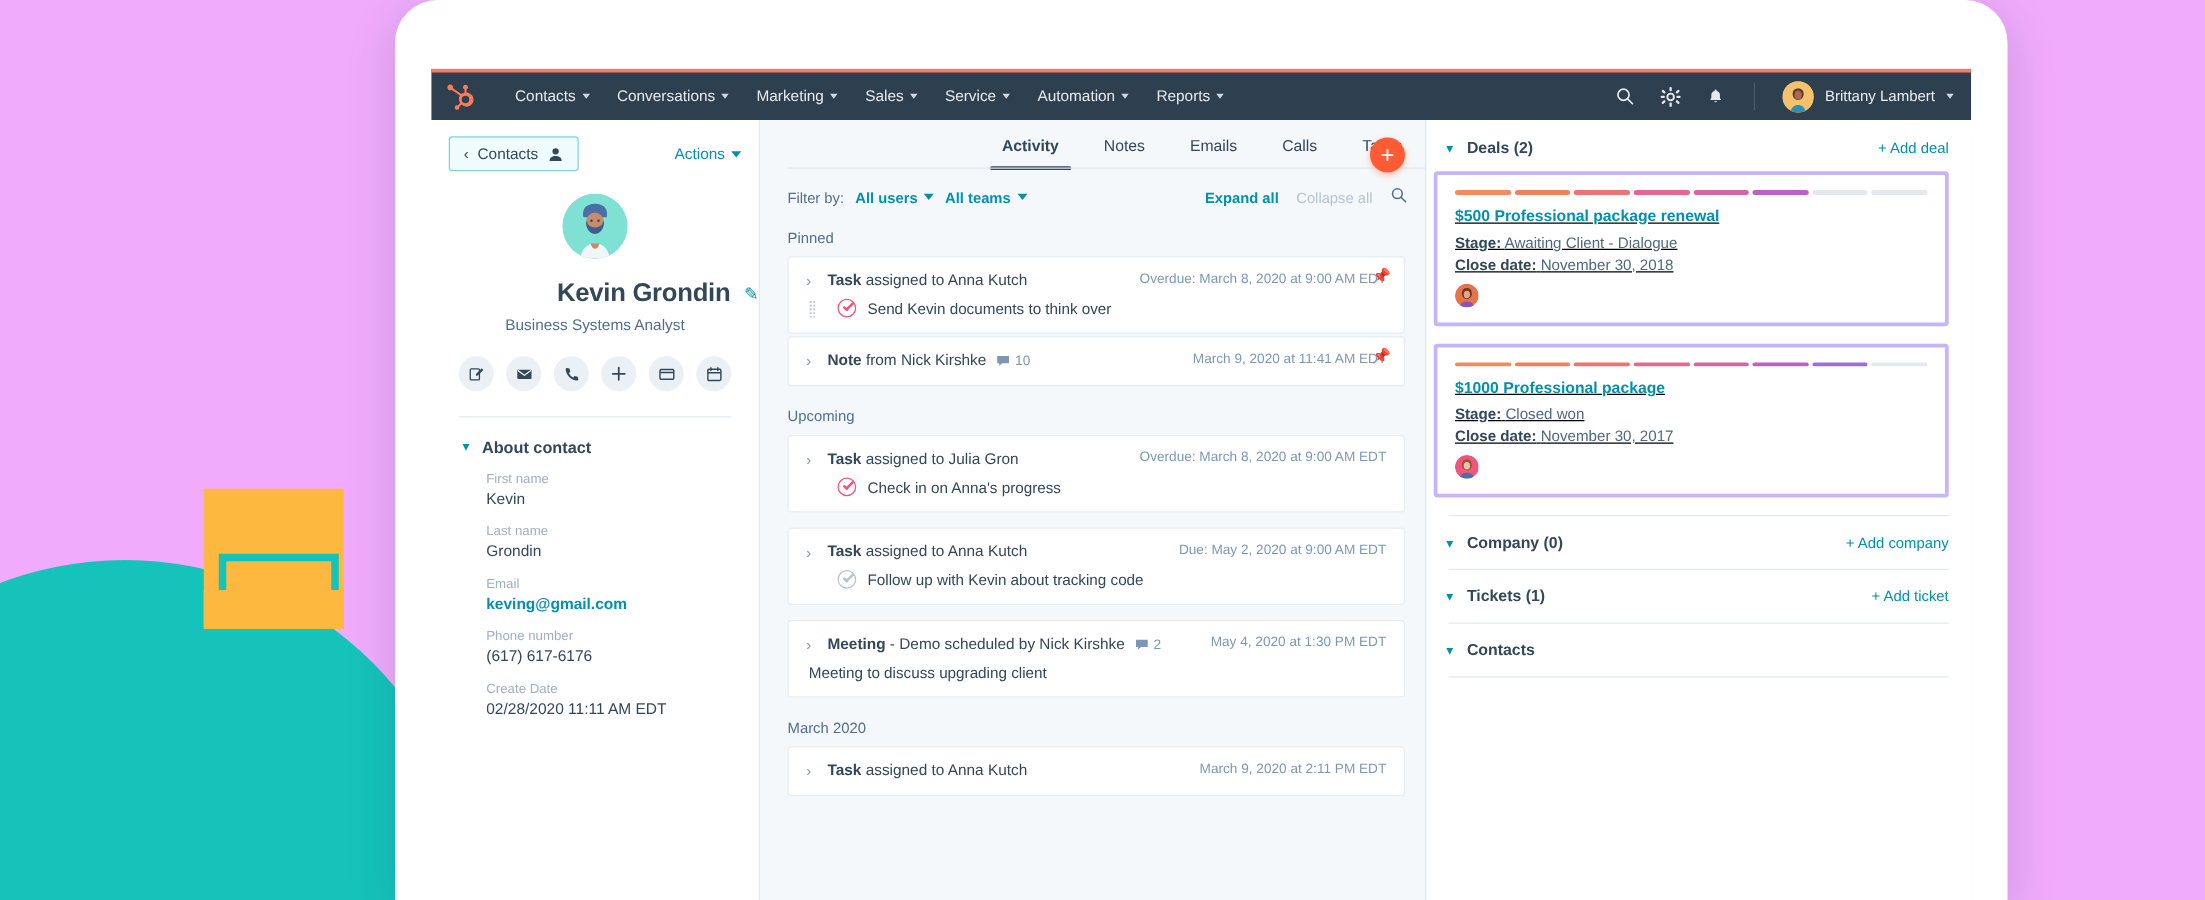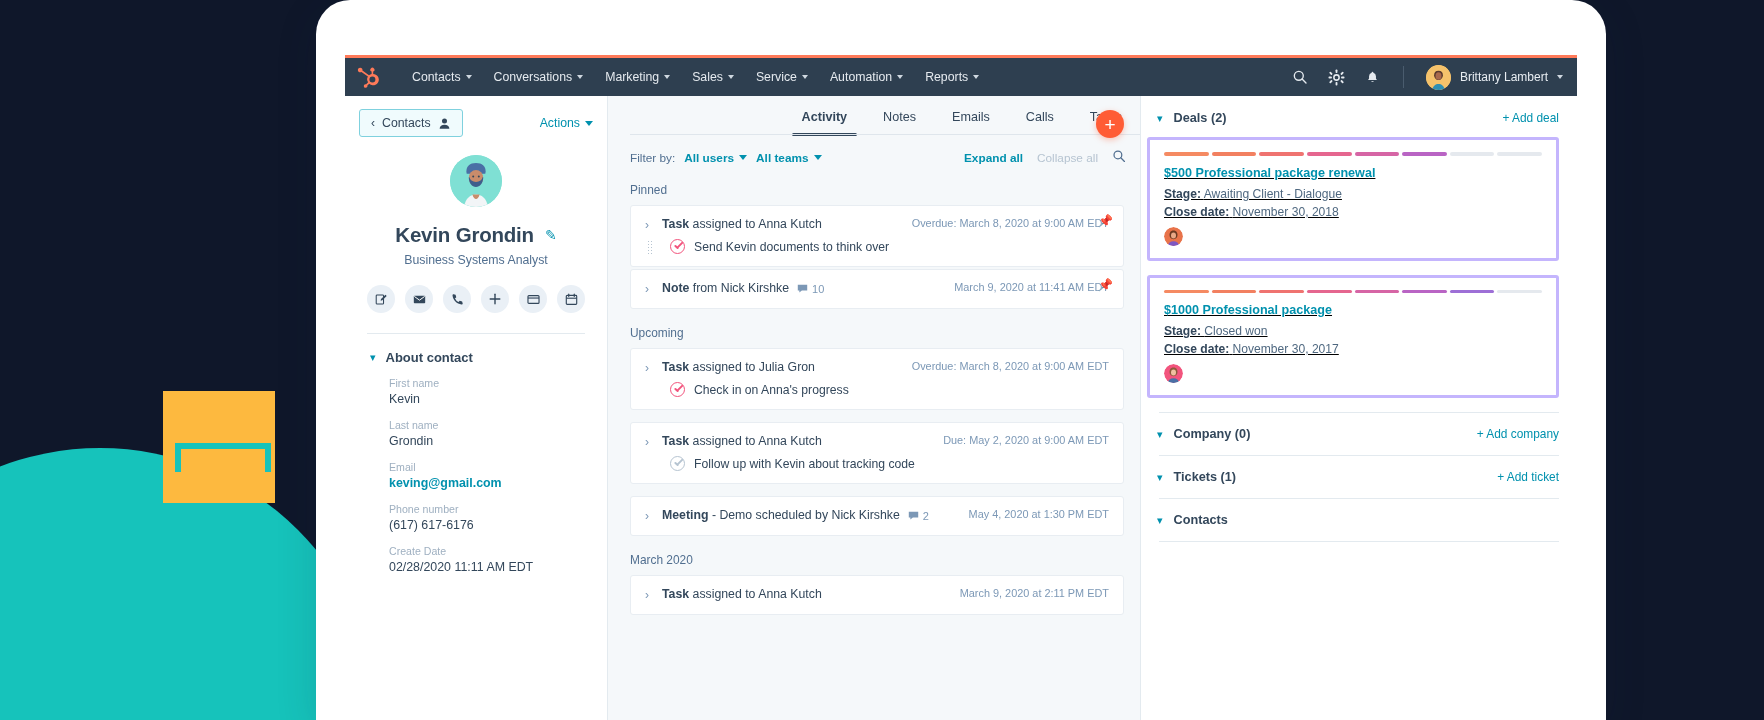--- a/index.html
+++ b/index.html
@@ -2,21 +2,21 @@
 <html><head>
 <meta charset="utf-8">
 <style>
   * { box-sizing: border-box; margin: 0; padding: 0; }
   html, body {
     width: 1764px; height: 720px;
     font-family: "Liberation Sans", sans-serif;
     background: #ffffff;
     overflow: hidden;
   }
-  .stage { position: relative; width: 1764px; height: 720px; background:#0f172a; overflow:hidden; }
+  .stage { position: relative; width: 1764px; height: 720px; background:#f0abfc; overflow:hidden; }
 
   
   .deco { position:absolute; }
   .deco-teal-circle {
     left:-180px; top:448px; width:560px; height:560px;
     background:#16c3bb; border-radius:50%;
   }
   .deco-yellow-sq {
     left:163px; top:391px; width:112px; height:112px;
     background:#fdb93f;
@@ -70,21 +70,21 @@
     display:flex; align-items:center; gap:7px;
     border:1px solid #7fd1de; background:#f0fbfd; color:#33475b;
     font-size:12.3px; padding:6px 11px; border-radius:3px; cursor:pointer;
   }
   .back-chev { color:#33475b; font-size:12px; }
   .actions-link { color:#0091ae; font-size:12.3px; display:flex; align-items:center; gap:5px; cursor:pointer; }
   .caret-d-t { width:0;height:0;border-left:4px solid transparent;border-right:4px solid transparent;border-top:5px solid #0091ae; }
 
   .prof { text-align:center; padding-top:18px; }
   .prof-av { width:52px; height:52px; border-radius:50%; background:#7fe0d4; margin:0 auto; position:relative; overflow:hidden; }
-  .prof-name-row { display:flex; align-items:center; justify-content:center; gap:11px; margin-top:16px; }
+  .prof-name-row { display:flex; align-items:center; justify-content:flex-end; gap:11px; margin-top:16px; }
   .prof-name { font-size:20.5px; color:#33475b; font-weight:700; letter-spacing:-.2px; }
   .pencil { color:#0091ae; font-size:14px; cursor:pointer; }
   .prof-title { font-size:12.3px; color:#516f90; margin-top:6px; }
   .act-icons { display:flex; justify-content:center; gap:10px; margin-top:18px; }
   .act-ic {
     width:28px; height:28px; border-radius:50%; background:#eaf0f6;
     display:flex; align-items:center; justify-content:center; cursor:pointer; color:#33475b;
   }
   .hr-left { height:1px; background:#e3eaef; margin:20px 22px 0 22px; }
 
@@ -467,20 +467,21 @@
               <div class="card-row1">
                 <span class="chev-r">›</span>
                 <span class="c-title"><b>Meeting</b><span> - Demo scheduled by Nick Kirshke</span><span class="cmt">
                       <svg viewBox="0 0 14 14" width="11" height="11">
                         <path d="M1 2.2h12v7.4H6.2L3 12.2V9.6H1z" fill="#7c98b6"></path>
                       </svg>
                       <span>2</span>
                     </span></span>
                 <span class="c-date">May 4, 2020 at 1:30 PM EDT</span>
               </div>
+              <div class="meet-desc">Meeting to discuss upgrading client</div>
             </div>
 
             <div class="grp-lbl">March 2020</div>
 
             <div class="card">
               <div class="card-row1">
                 <span class="chev-r">›</span>
                 <span class="c-title"><b>Task</b><span> assigned to Anna Kutch</span></span>
                 <span class="c-date">March 9, 2020 at 2:11 PM EDT</span>
               </div>

